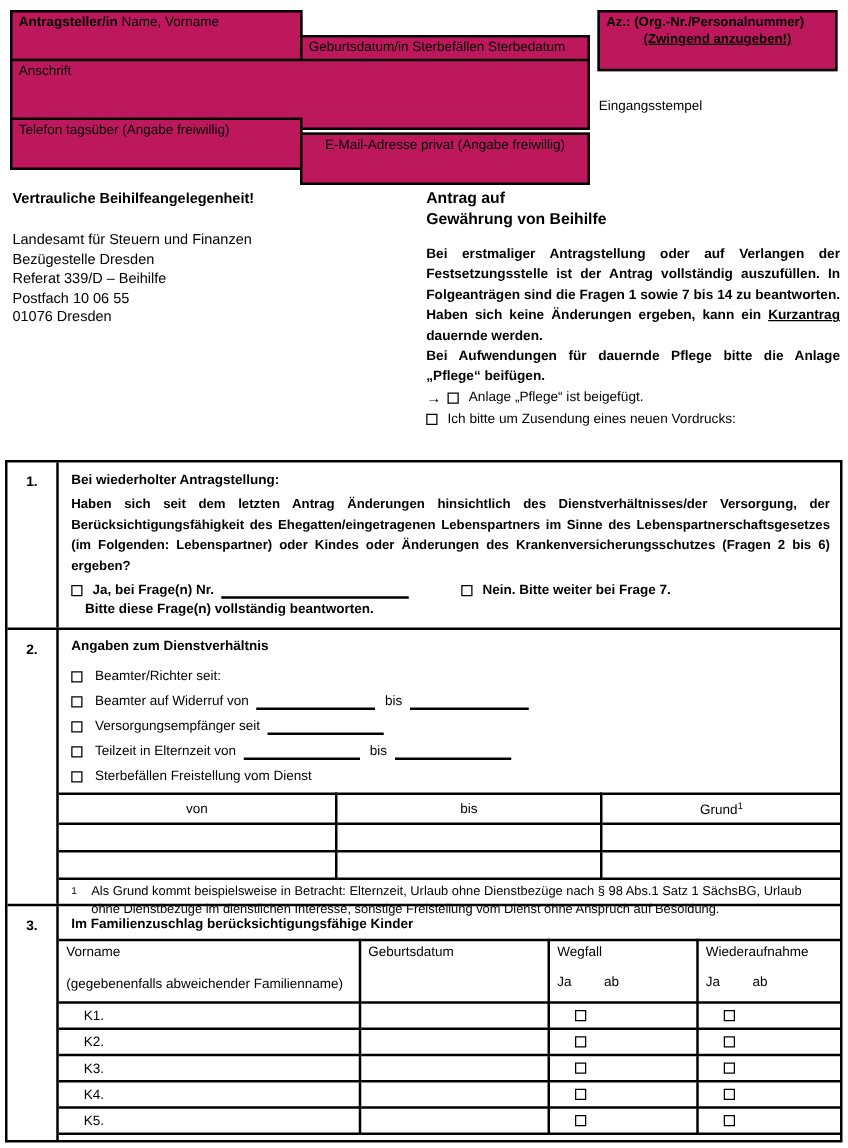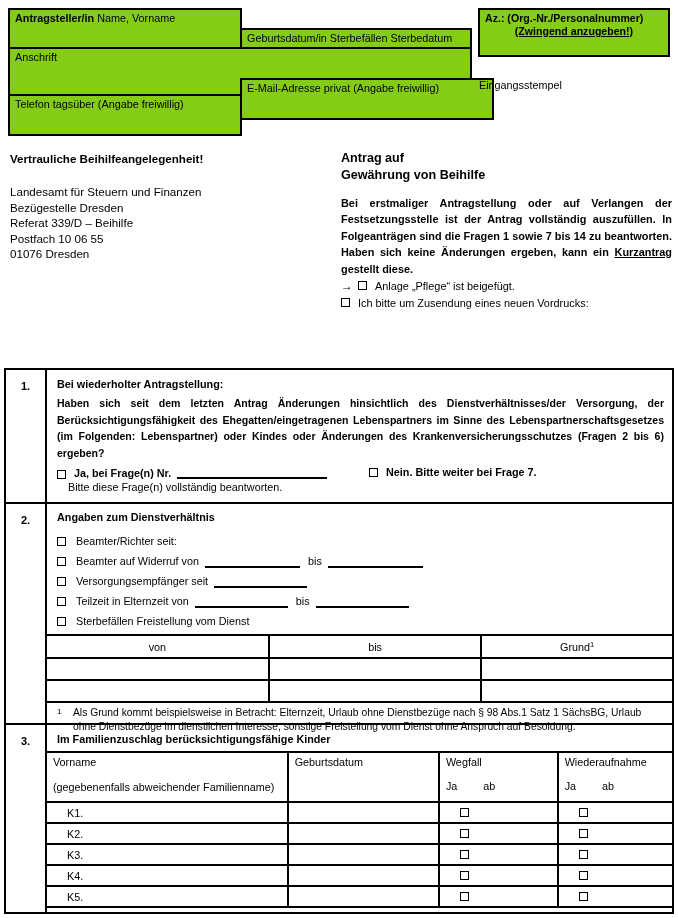--- a/index.html
+++ b/index.html
@@ -1,26 +1,26 @@
 <!DOCTYPE html>
 <html lang="de"><head>
 <meta charset="utf-8">
 <style>
   html,body{margin:0;padding:0;background:#fff;}
   .page{position:relative;width:678px;height:918px;background:#fff;color:#000;
         font-family:"Liberation Sans",sans-serif;overflow:hidden;}
 
   
   .fbox{position:absolute;border:2px solid #000;box-sizing:border-box;
-        font-size:10.8px;padding:2px 5px;line-height:13px;background:#84cc16;}
+        font-size:10.8px;padding:2px 5px;line-height:13px;background:#be185d;}
   .f-name {left:8px;  top:8px;  width:234px;height:41px;}
   .f-birth{left:240px; top:8px;  width:232px;height:41px;margin-top:20px;}
   .f-addr {left:8px;  top:47px; width:464px;height:57px;}
   .f-phone{left:8px;  top:94px; width:234px;height:42px;}
-  .f-mail {left:240px; top:78px; width:254px;height:42px;}
+  .f-mail {left:240px; top:106px; width:232px;height:42px;text-align:center;}
   .f-az   {left:478px; top:8px;  width:192px;height:49px;font-weight:bold;font-size:10.6px;}
   .f-az .u{text-decoration:underline;text-align:center;}
   .stamp-label{position:absolute;left:479px;top:79px;font-size:10.8px;}
   .b{font-weight:bold;}
 
   
   .conf {position:absolute;left:10px;top:152px;font-size:11.6px;font-weight:bold;}
   .addr {position:absolute;left:10px;top:184px;font-size:11.6px;line-height:15.5px;}
   .title{position:absolute;left:341px;top:150px;font-size:12.6px;font-weight:bold;line-height:16.5px;}
   .intro{position:absolute;left:341px;top:195px;width:331px;font-size:10.9px;}
@@ -39,24 +39,24 @@
   .section + .section{border-top:2px solid #000;}
   .secnum{width:39px;flex:none;font-weight:bold;font-size:11px;text-align:center;padding-top:10px;box-sizing:border-box;}
   .seccontent{flex:1;border-left:2px solid #000;box-sizing:border-box;min-width:0;}
   .pl{padding-left:10px;padding-right:8px;}
 
   
   .sec1 .seccontent{padding-top:8px;}
   .s-title{font-weight:bold;font-size:10.8px;margin-bottom:5px;}
   .s1-q{font-weight:bold;font-size:10.55px;text-align:justify;line-height:16.6px;}
   .s1-row{display:flex;align-items:center;font-weight:bold;font-size:10.8px;margin-top:3px;height:16px;}
-  .s1-left{display:flex;align-items:flex-end;width:312px;flex:none;}
+  .s1-left{display:flex;align-items:center;width:312px;flex:none;}
   .s1-right{display:flex;align-items:center;}
   .blank{display:inline-block;border-bottom:2px solid #000;height:11px;}
-  .s1-sub{font-weight:normal;font-size:10.8px;padding-left:21px;margin-top:1px;}
+  .s1-sub{font-weight:bold;font-size:10.8px;padding-left:21px;margin-top:1px;}
 
   
   .sec2 .seccontent{padding-top:7px;}
   .opt{display:flex;align-items:center;height:20px;font-size:10.8px;}
   .opt .cb{margin-right:10px;}
   .opt .mid{margin:0 6px 0 8px;}
   .s2-title{margin-bottom:8px;}
   table{border-collapse:collapse;width:100%;table-layout:fixed;}
   td,th{border:2px solid #000;font-weight:normal;font-size:10.8px;padding:4px 4px;box-sizing:border-box;}
   td:first-child,th:first-child{border-left:none;}
@@ -113,21 +113,22 @@
     <div>Referat 339/D – Beihilfe</div>
     <div>Postfach 10 06 55</div>
     <div>01076 Dresden</div>
   </div>
 
   <div class="title">
     <div>Antrag auf</div>
     <div>Gewährung von Beihilfe</div>
   </div>
   <div class="intro">
-    <p><span>Bei erstmaliger Antragstellung oder auf Verlangen der Festsetzungsstelle ist der Antrag vollständig auszufüllen. In Folgeanträgen sind die Fragen 1 sowie 7 bis 14 zu beantworten. Haben sich keine Änderungen ergeben, kann ein </span><span class="ul">Kurzantrag</span><span> gestellt diese.</span></p>
+    <p><span>Bei erstmaliger Antragstellung oder auf Verlangen der Festsetzungsstelle ist der Antrag vollständig auszufüllen. In Folgeanträgen sind die Fragen 1 sowie 7 bis 14 zu beantworten. Haben sich keine Änderungen ergeben, kann ein </span><span class="ul">Kurzantrag</span><span> dauernde werden.</span></p>
+    <p>Bei Aufwendungen für dauernde Pflege bitte die Anlage „Pflege“ beifügen.</p>
     <div class="chkline">
       <span class="arrow">→</span>
       <span class="cb"></span>
       <span>Anlage „Pflege“ ist beigefügt.</span>
     </div>
     <div class="chkline">
       <span class="cb"></span>
       <span>Ich bitte um Zusendung eines neuen Vordrucks:</span>
     </div>
   </div>

